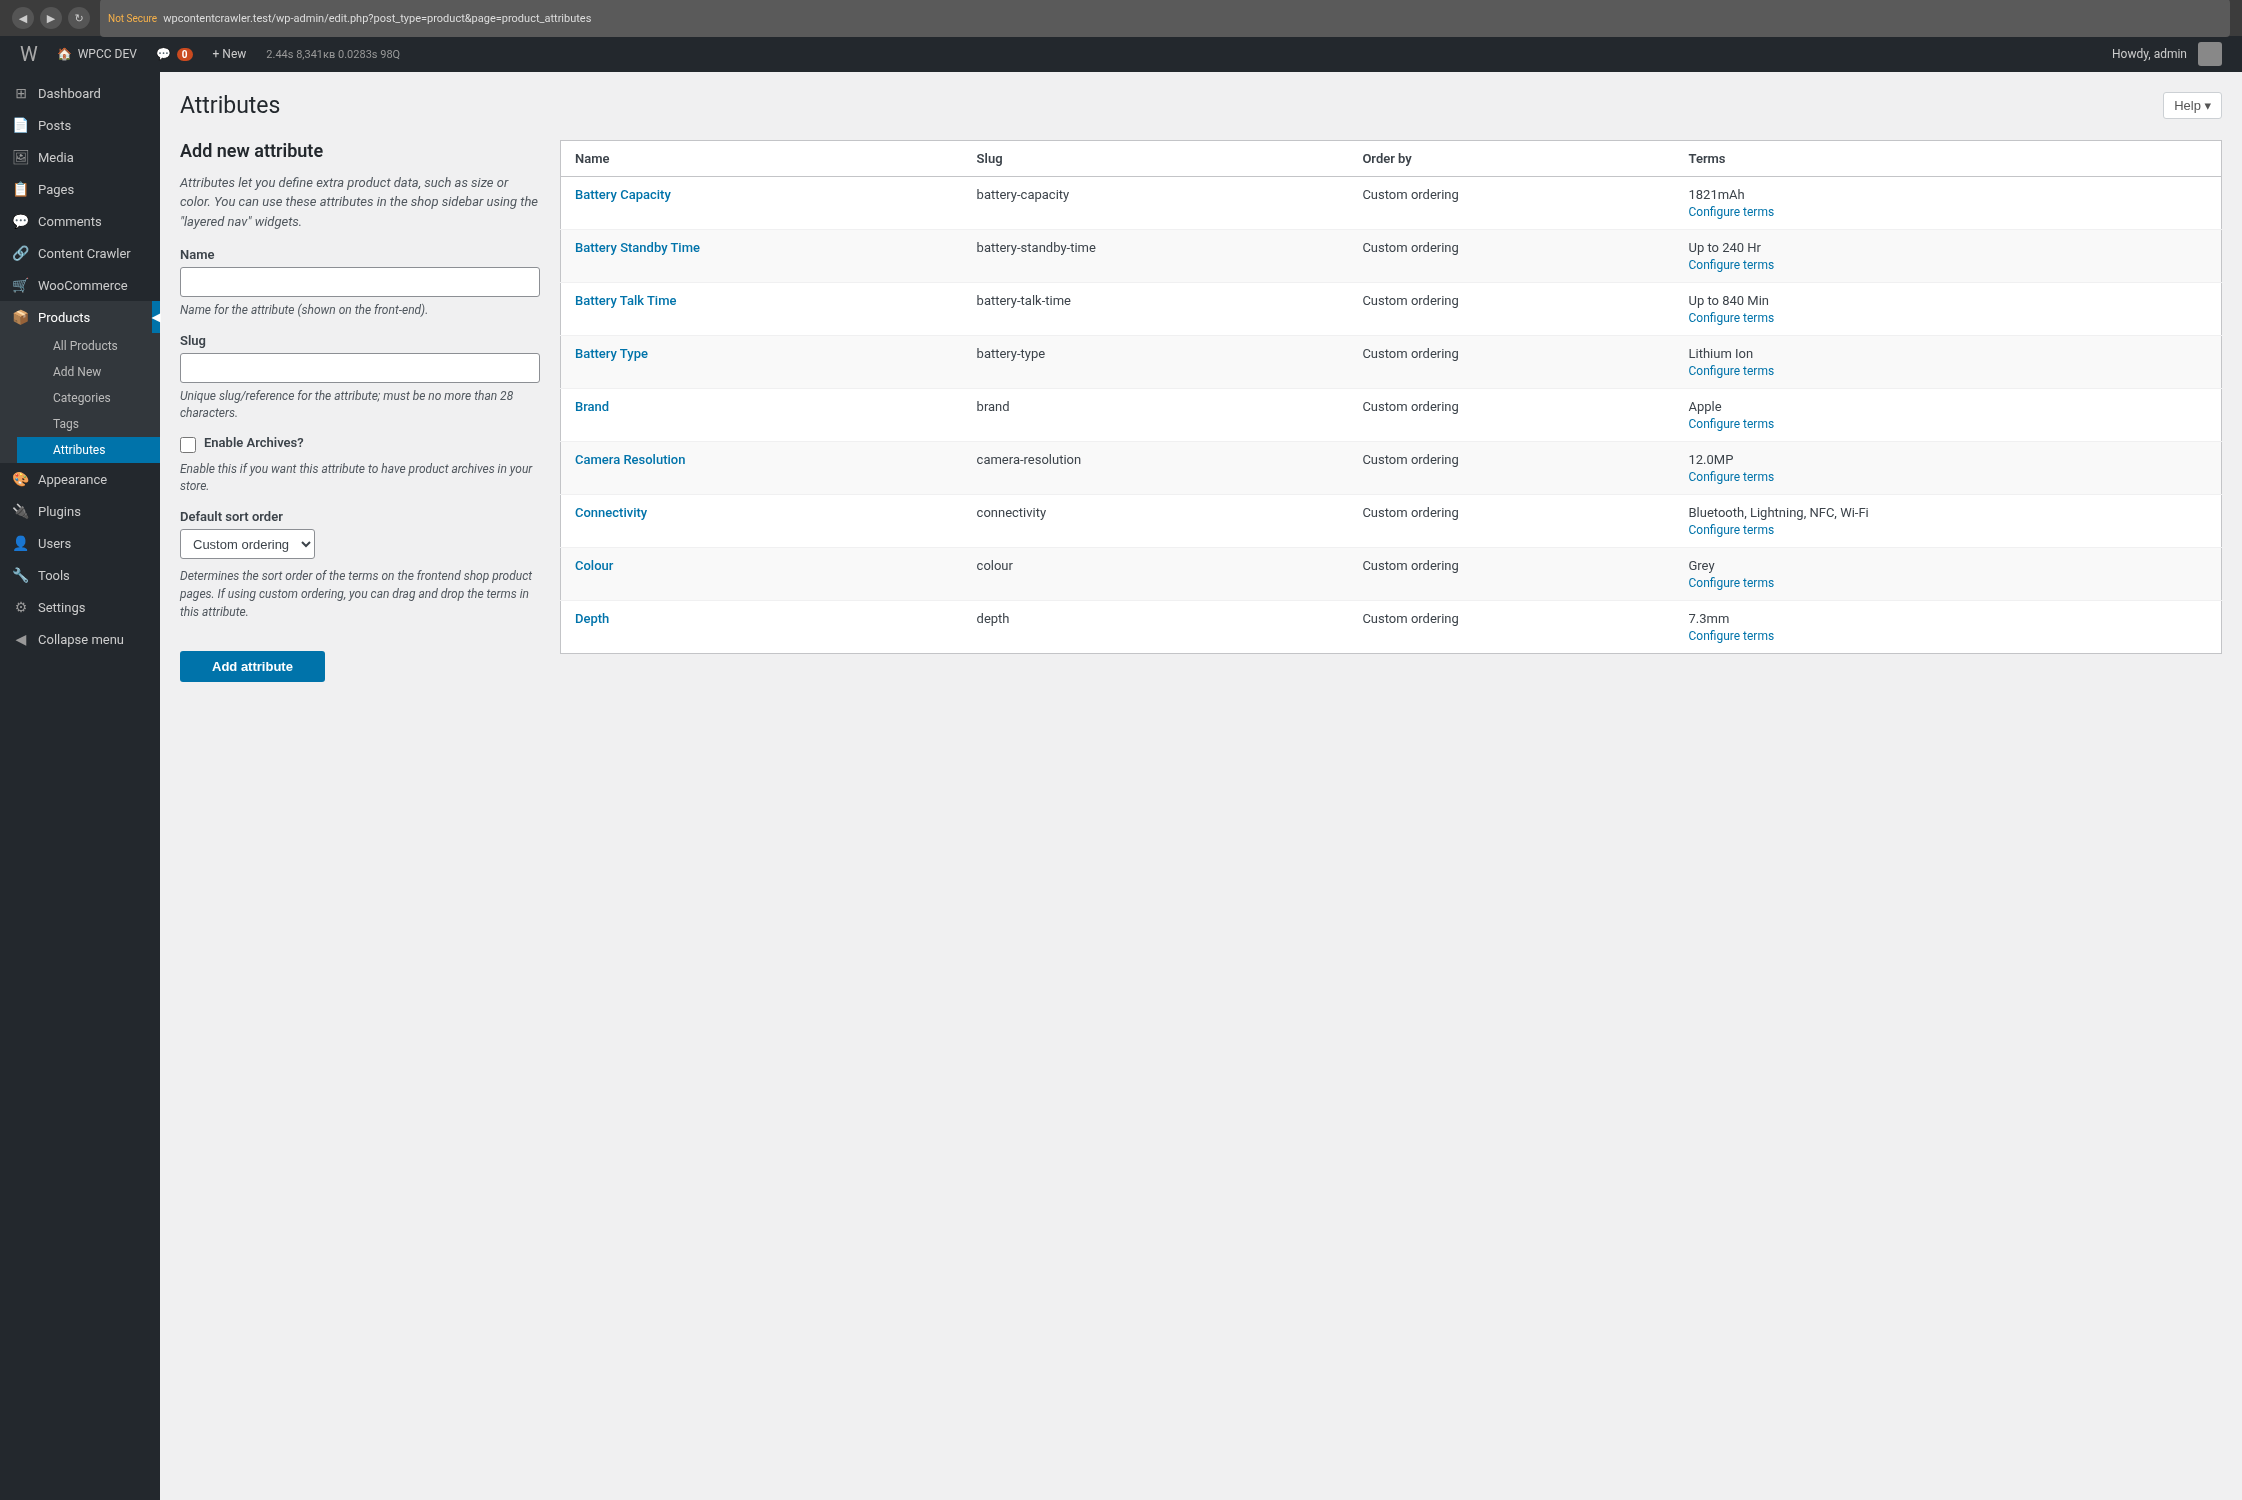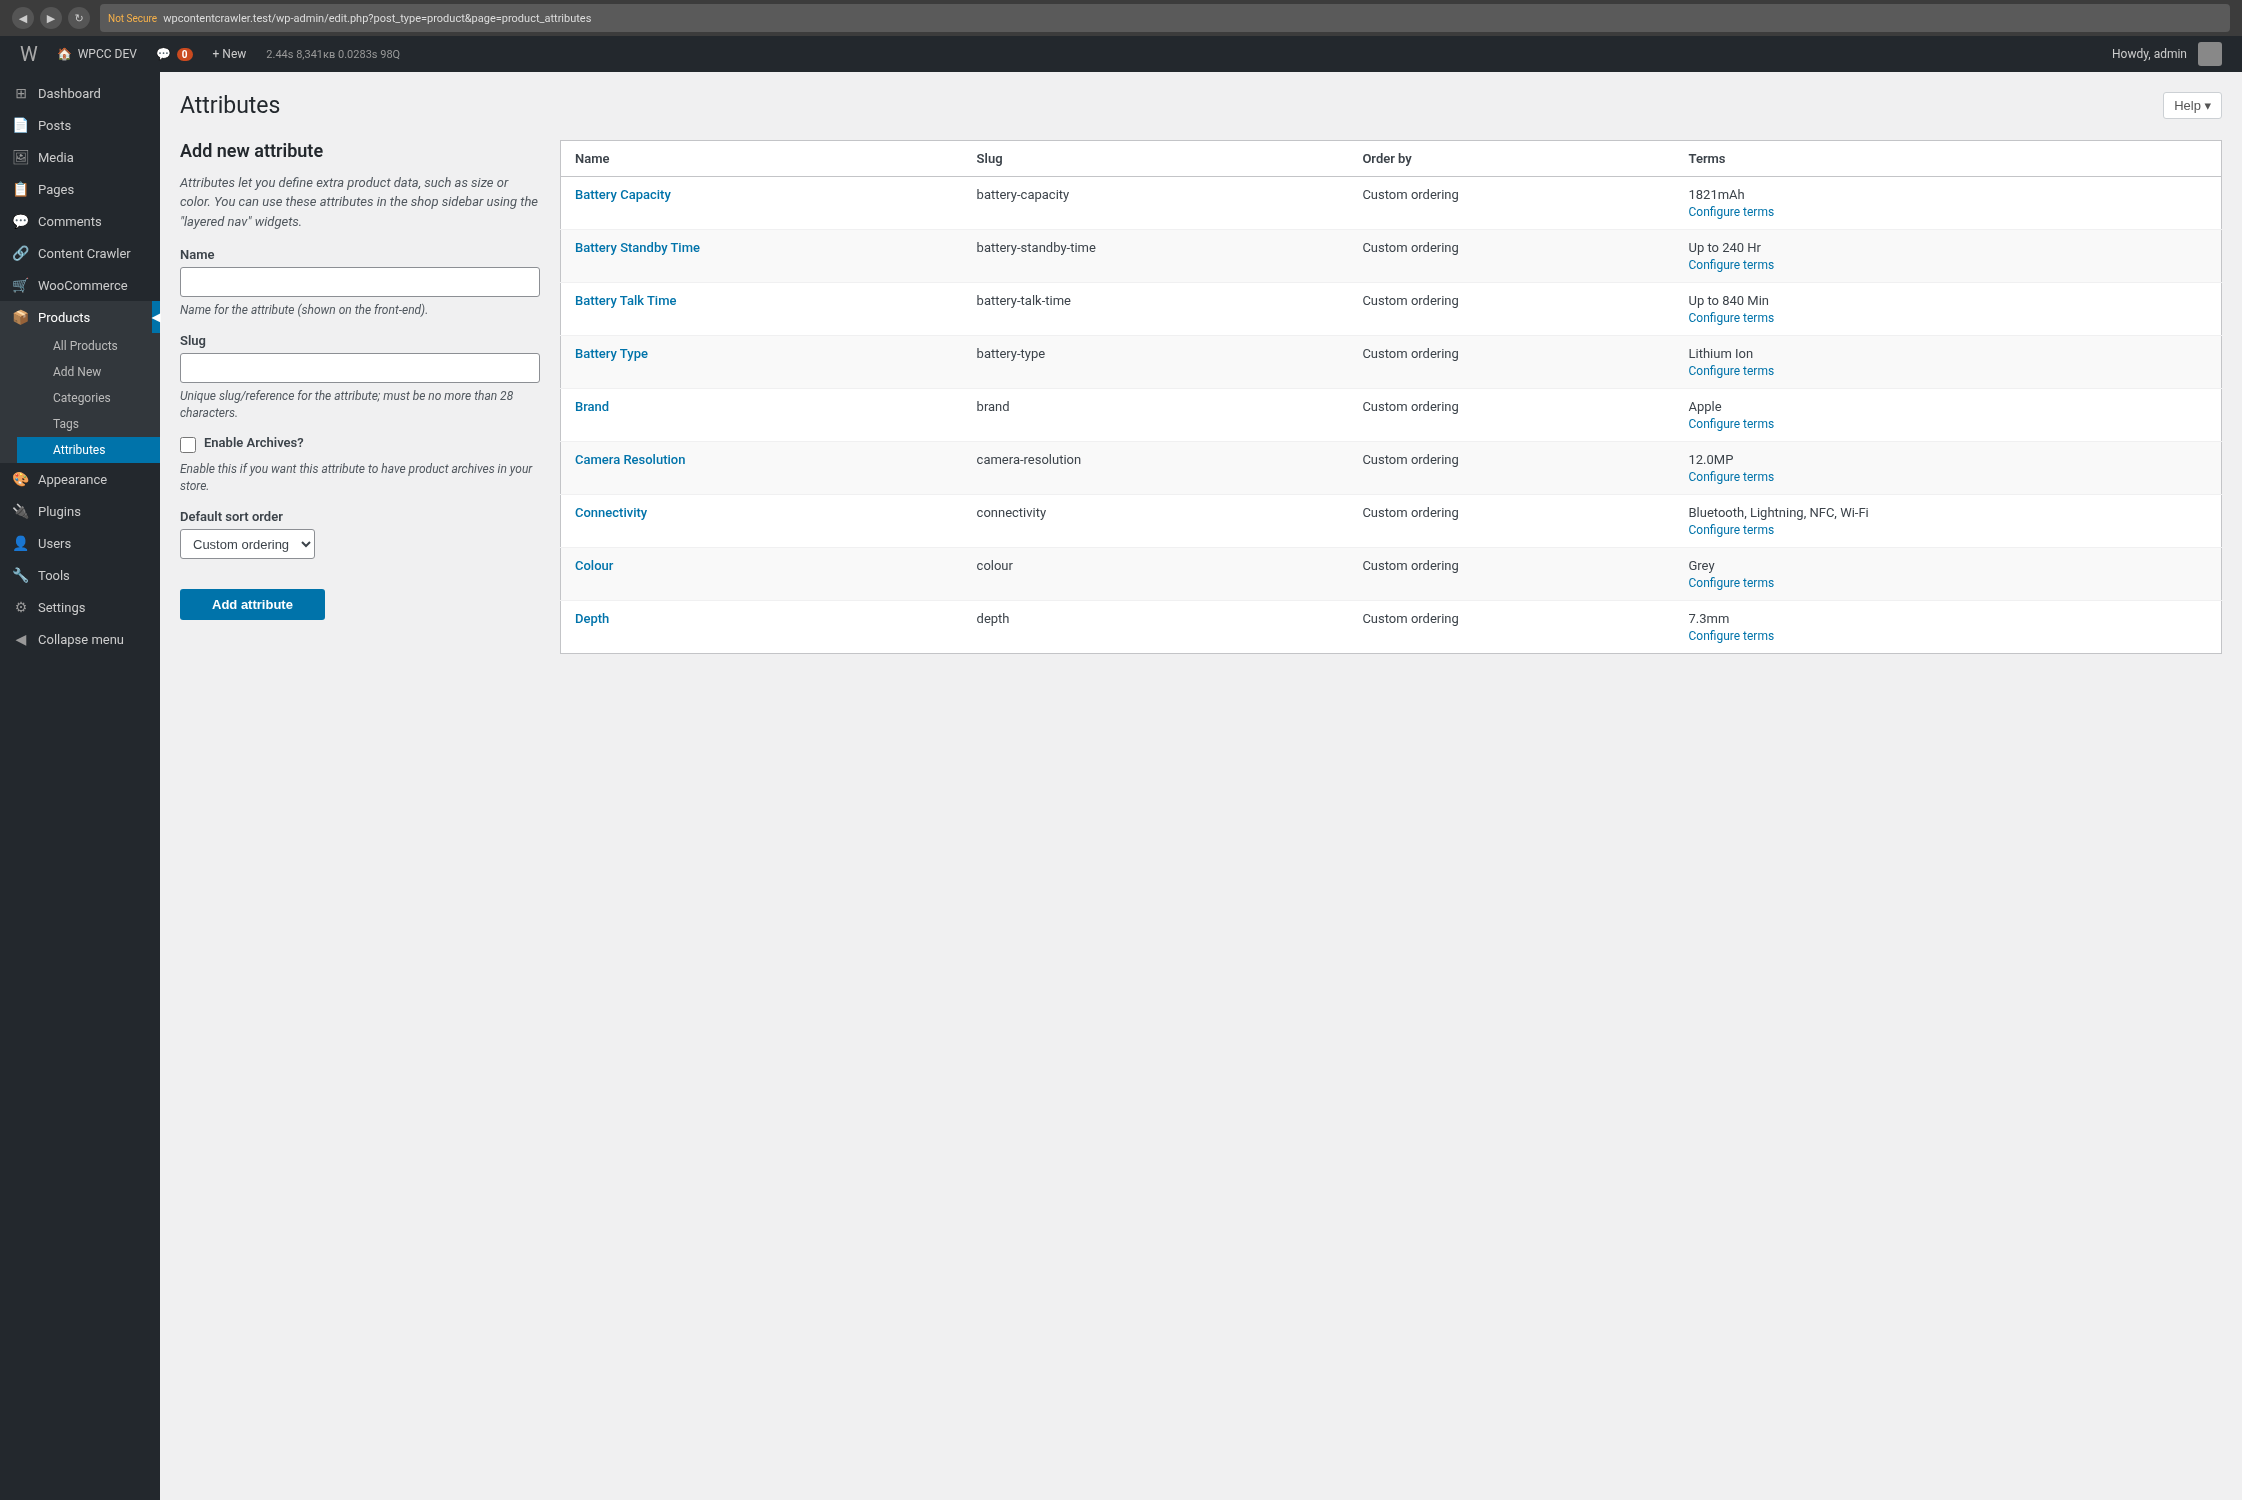--- a/index.html
+++ b/index.html
@@ -21,21 +21,21 @@
       width: 22px; height: 22px;
       background: #555;
       border-radius: 50%;
       display: flex; align-items: center; justify-content: center;
       color: #ccc; font-size: 11px; cursor: pointer;
     }
     .browser-address-bar {
       flex: 1;
       background: #5a5a5a;
       border-radius: 4px;
-      height: 28px;
+      height: 38px;
       display: flex;
       align-items: center;
       padding: 0 8px;
       gap: 6px;
       color: #ddd;
       font-size: 11px;
     }
     .not-secure { color: #f8b24a; font-size: 10px; }
 
     
@@ -424,20 +424,21 @@
         </div>
 
         <div class="form-field">
           <label class="form-label">Default sort order</label>
           <select class="sort-select">
             <option>Custom ordering</option>
             <option>Name</option>
             <option>Name (numeric)</option>
             <option>Term ID</option>
           </select>
+          <p class="sort-description">Determines the sort order of the terms on the frontend shop product pages. If using custom ordering, you can drag and drop the terms in this attribute.</p>
         </div>
 
         <button class="add-btn">Add attribute</button>
       </div>
 
       <div class="attributes-table-panel">
         <table class="attr-table">
           <thead>
             <tr>
               <th>Name</th>

